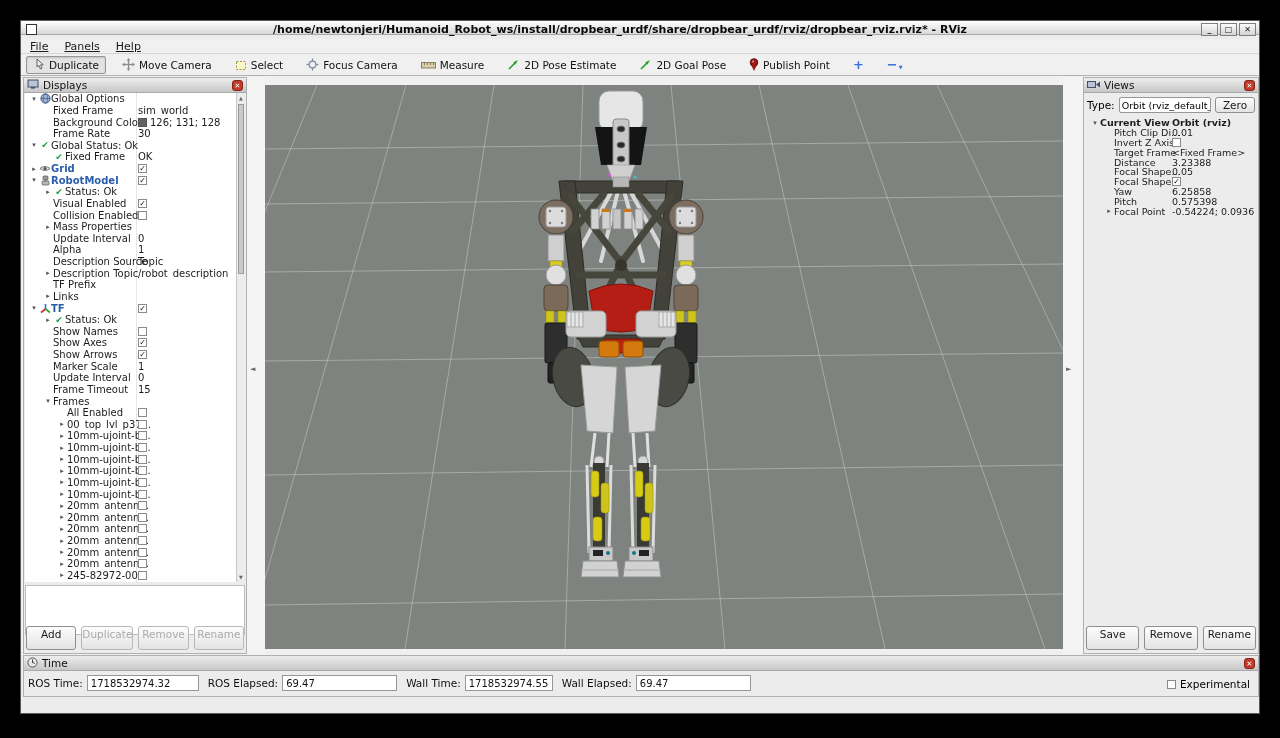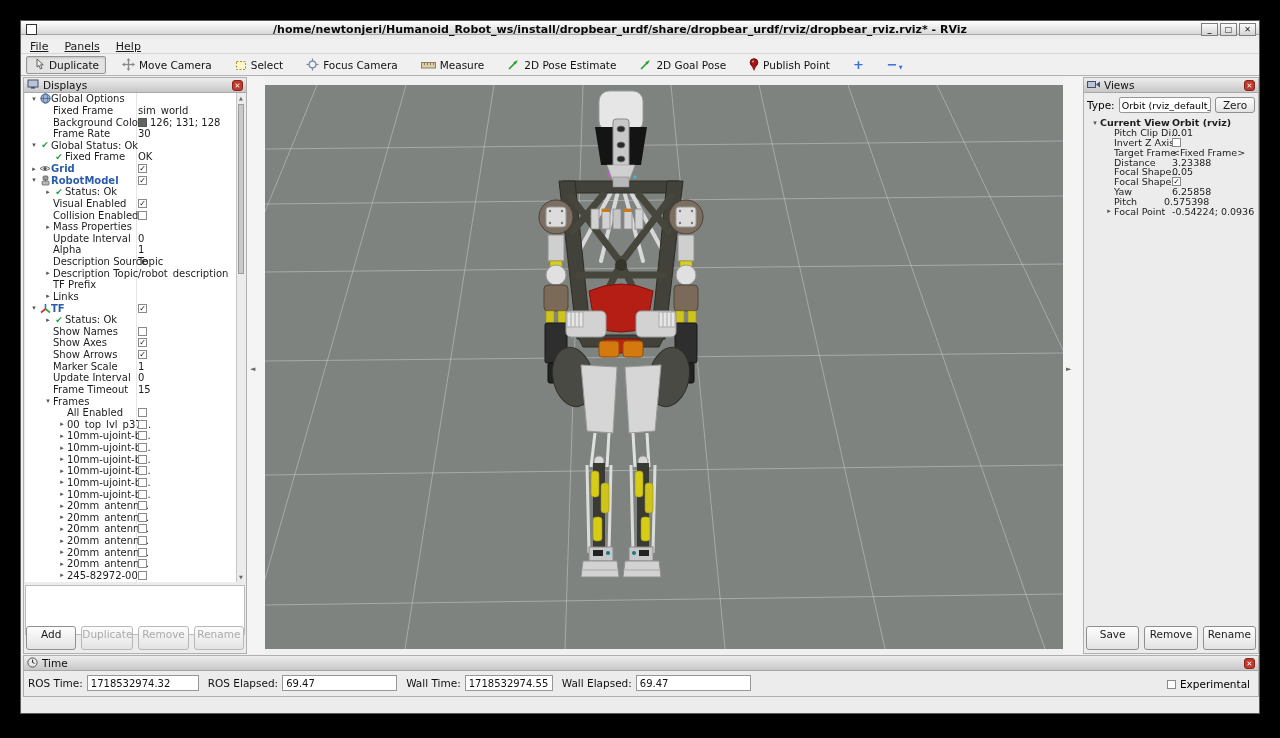--- a/index.html
+++ b/index.html
@@ -836,21 +836,21 @@
             <span class="exp"></span>
             <span class="rowlbl">Yaw</span>
             <span class="rowval" style="left: 86px;">
               <span>6.25858</span>
             </span>
           </div>
           <div class="trow v-row">
             <span style="width: 18px; flex: 0 0 auto;"></span>
             <span class="exp"></span>
             <span class="rowlbl">Pitch</span>
-            <span class="rowval" style="left: 78px;">
+            <span class="rowval" style="left: 86px;">
               <span>0.575398</span>
             </span>
           </div>
           <div class="trow v-row">
             <span style="width: 18px; flex: 0 0 auto;"></span>
             <span class="exp">▸</span>
             <span class="rowlbl">Focal Point</span>
             <span class="rowval" style="left: 86px;">
               <span>-0.54224; 0.09363...</span>
             </span>

